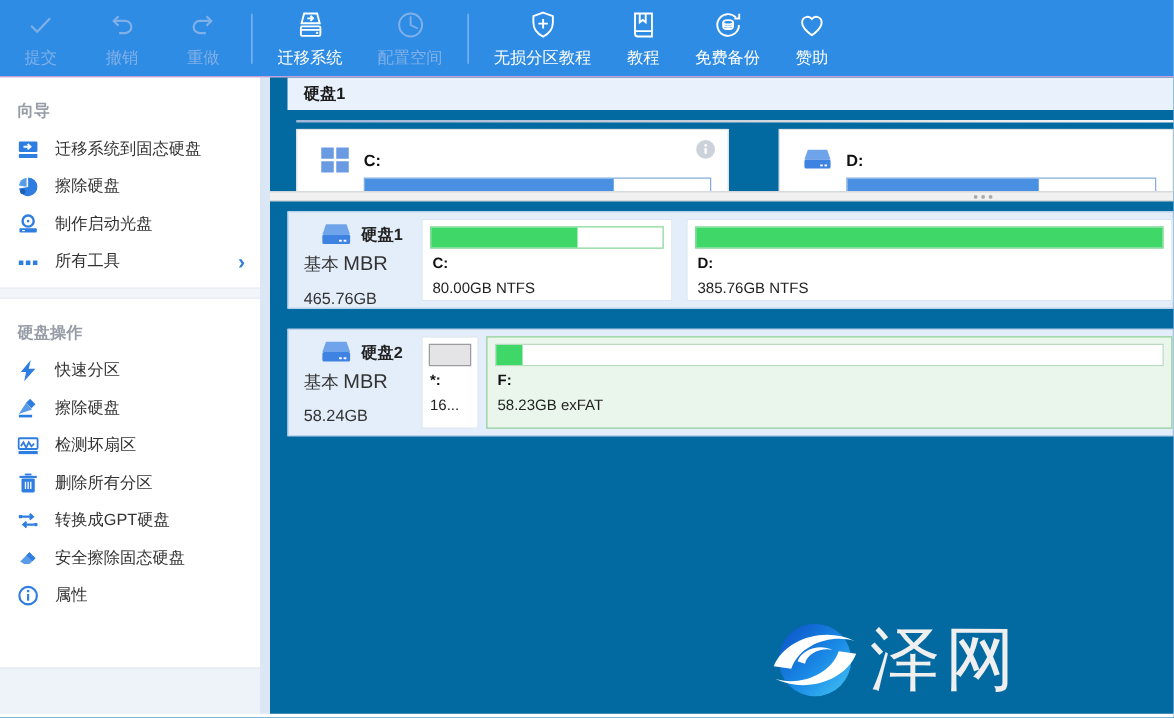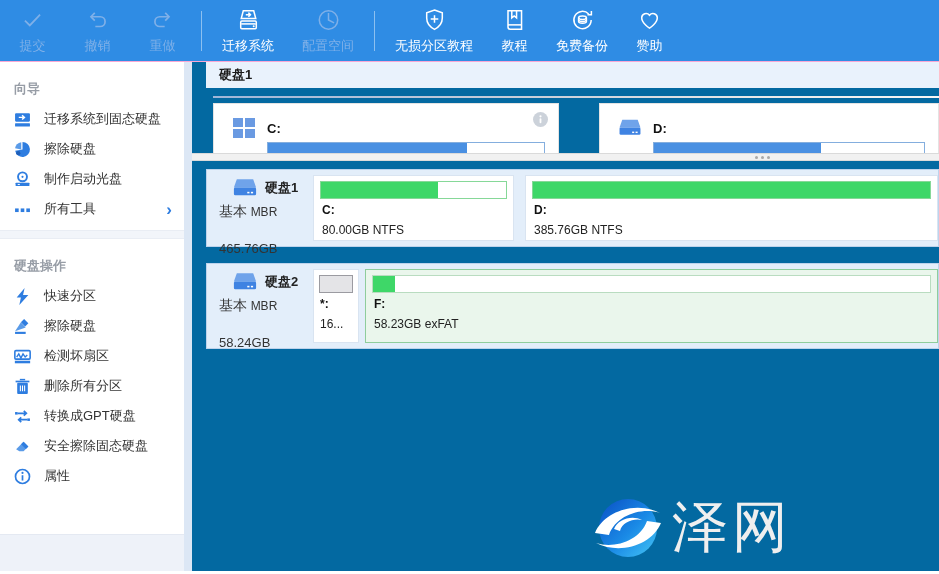--- a/index.html
+++ b/index.html
@@ -10,21 +10,21 @@
   .toolbar { height: 62px; background: #2f8ce4; border-bottom: 1px solid #f9a8d4; display: flex; align-items: stretch; }
   .tb-item { display: flex; flex-direction: column; align-items: center; justify-content: flex-end; padding: 7px 14px 6px; gap: 4px; color: #fff; cursor: pointer; }
   .tb-item.disabled { color: #7fb0e8; cursor: default; }
   .tb-item .tb-label { font-size: 13px; white-space: nowrap; }
   .tb-item svg { width: 27px; height: 27px; }
   .tb-sep { width: 1px; background: rgba(255,255,255,.45); height: 40px; align-self: center; margin: 0 6px; }
   .tb-first { padding: 7px 19px 6px; }
 
   
   .app-body { display: flex; height: 509px; }
-  .sidebar { width: 184px; background: #fff; display: flex; flex-direction: column; }
+  .sidebar { width: 208px; background: #fff; display: flex; flex-direction: column; }
   .side-gap { width: 8px; background: #dce7f5; }
   .main { flex: 1; background: #0369a1; position: relative; overflow: hidden; }
 
   
   .side-section { padding-top: 8px; }
   .side-header { font-size: 13px; font-weight: bold; color: #979da6; padding: 10px 0 6px 14px; }
   .side-item { display: flex; align-items: center; height: 30px; padding: 0 12px 0 14px; font-size: 13px; color: #333; cursor: pointer; }
   .side-item svg { width: 17px; height: 17px; margin-right: 13px; flex: 0 0 auto; }
   .side-item .chev { margin-left: auto; color: #2e7de0; font-size: 17px; line-height: 1; font-weight: bold; }
   .section-gap { height: 9px; background: #f2f5fa; border-top: 1px solid #e9edf4; border-bottom: 1px solid #e9edf4; margin-top: 6px; }
@@ -55,22 +55,22 @@
   
   .disk-rows { margin-left: 14px; }
   .disk-row { margin-top: 8px; border: 1px solid #bdd3ec; background: #e3eefa; display: flex; }
   .row-1 { height: 78px; }
   .row-2 { margin-top: 16px; height: 86px; }
   .disk-meta { width: 106px; flex: 0 0 auto; padding-top: 8px; font-size: 13px; color: #333; }
   .meta-line1 { display: flex; align-items: center; gap: 7px; padding-left: 25px; font-weight: bold; color: #222; }
   .meta-line1 svg { width: 26px; height: 20px; }
   .meta-line2 { padding-left: 12px; margin-top: 5px; }
   .meta-line2 .t1 { font-size: 14px; }
-  .meta-line2 .t2 { font-size: 12px; margin-top: 20px; }
-  .meta-line3 { padding-left: 12px; margin-top: 20px; }
+  .meta-line2 .t2 { font-size: 16px; margin-top: 20px; }
+  .meta-line3 { padding-left: 12px; margin-top: 10px; }
   .parts { flex: 1; display: flex; padding: 5px 0; gap: 11px; min-width: 0; }
   .row-2 .parts { gap: 6px; }
   .part { background: #fff; border: 1px solid #d9e4f1; }
   .part-c { width: 201px; flex: 0 0 auto; }
   .part-d { flex: 1; }
   .part-star { width: 46px; flex: 0 0 auto; }
   .part-f { flex: 1; border: 1px solid #8fcd9c; background: #eaf6ec; }
   .pbar { height: 18px; border: 1px solid #86d898; background: #fff; margin: 5px 6px 3px; }
   .pfill { height: 100%; background: #3ed768; }
   .part-star .pbar { border-color: #9b9ba1; margin: 5px 5px 3px; }

